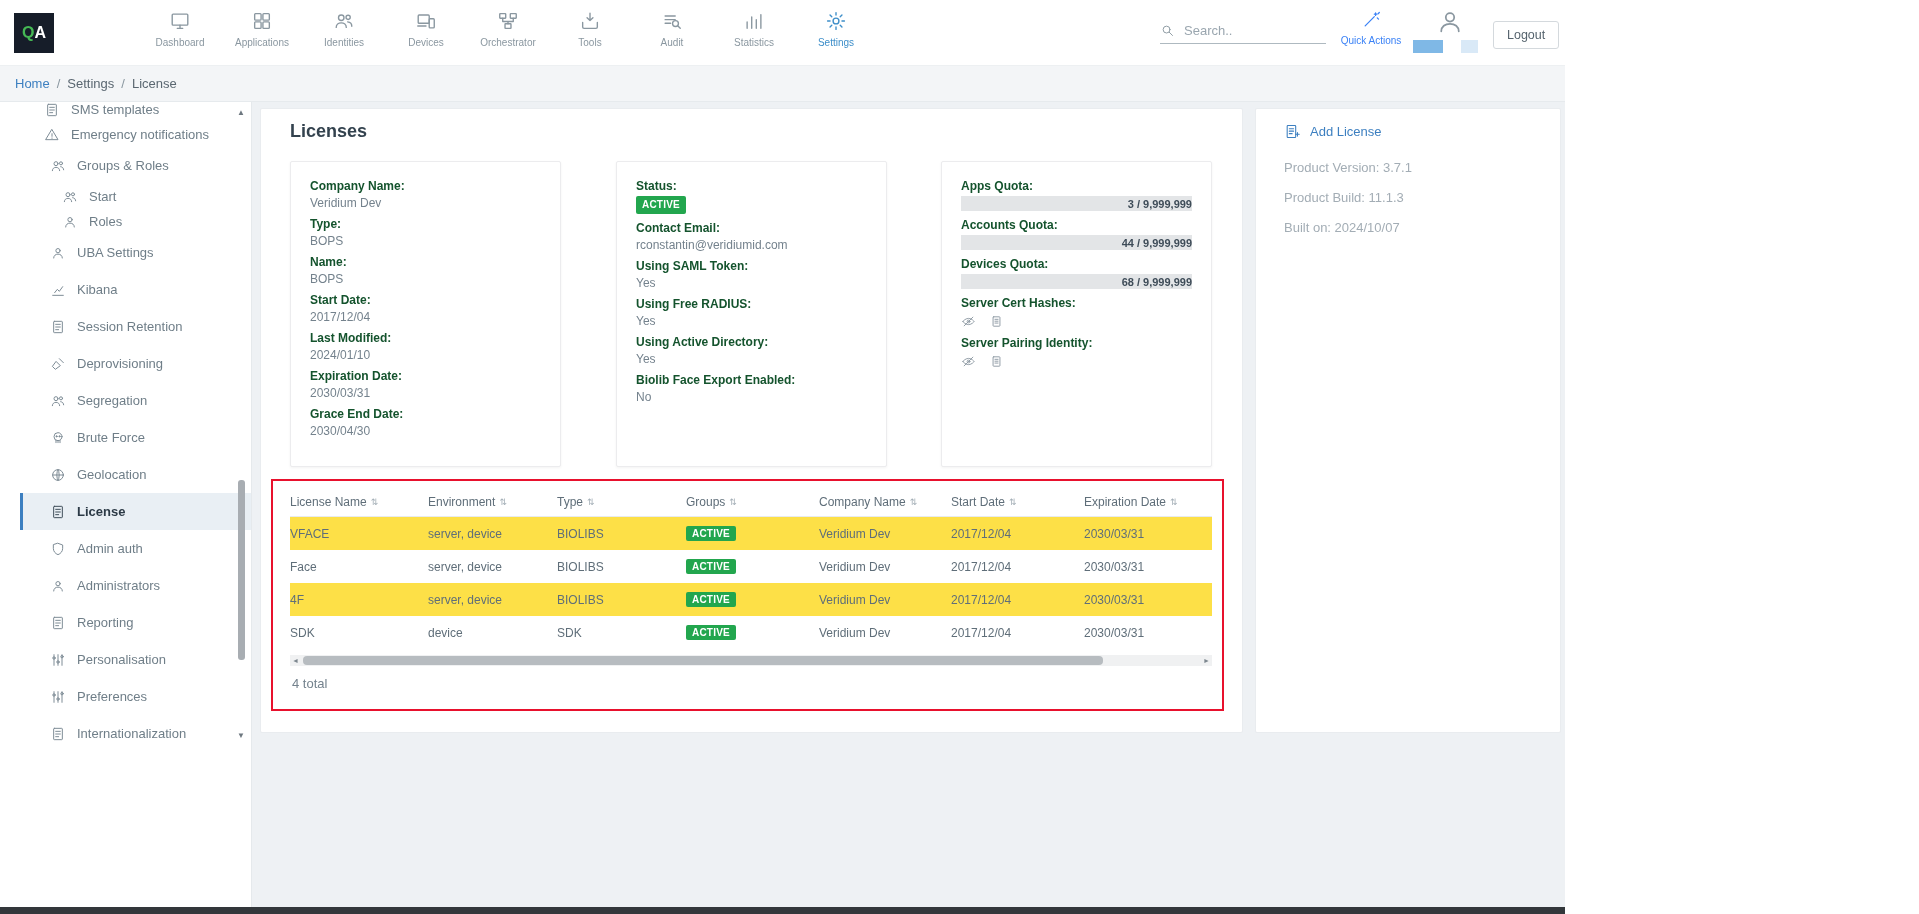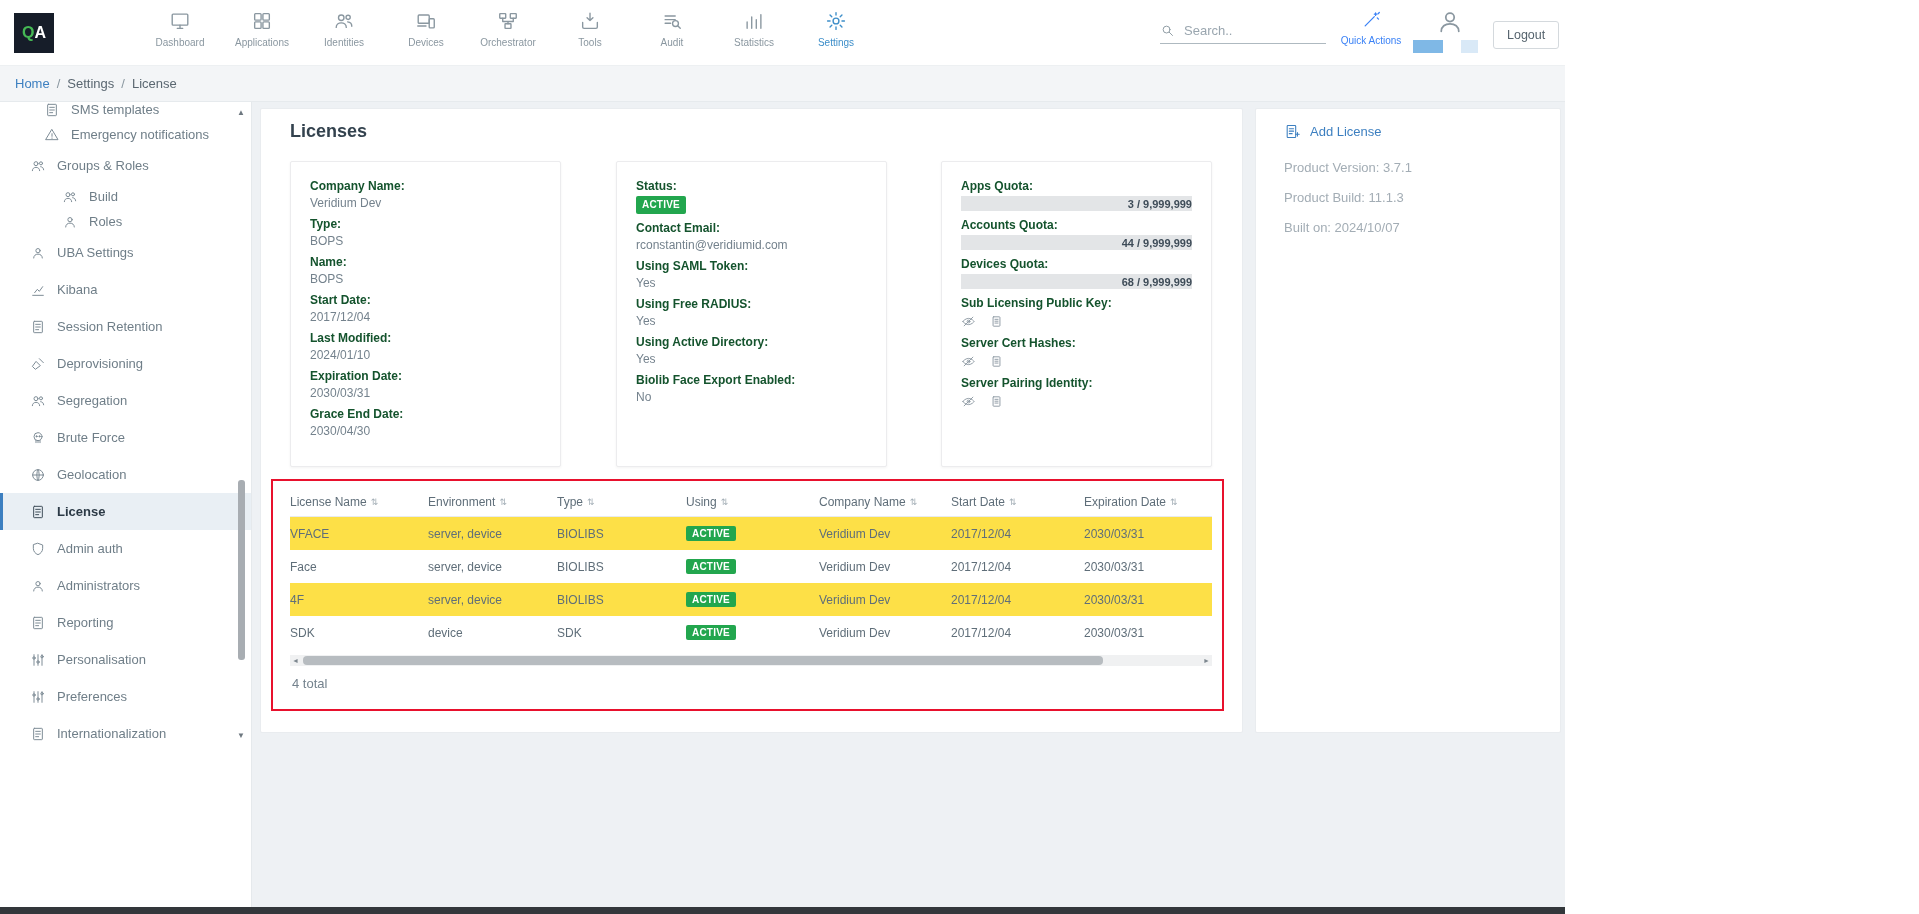--- a/index.html
+++ b/index.html
@@ -43,21 +43,21 @@
   .breadcrumb { position: absolute; left: 0; top: 66px; width: 100%; height: 36px; background: #f3f5f7; border-bottom: 1px solid #e6eaed; display: flex; align-items: center; padding-left: 15px; font-size: 13px; }
   .bc-link { color: #3c7fc0; cursor: pointer; }
   .bc-sep { color: #8a97a0; margin: 0 7px; }
   .bc-item { color: #5a6771; cursor: pointer; }
 
   
   .sidebar { position: absolute; left: 0; top: 102px; width: 252px; height: 805px; background: #fff; border-right: 1px solid #e5e9ec; }
   .side-viewport { position: absolute; left: 0; top: 0; width: 100%; height: 645px; overflow: hidden; }
   .side-list { margin-top: -5px; }
   .side-item { display: flex; align-items: center; gap: 11px; font-size: 13px; color: #6f7e88; cursor: pointer; position: relative; }
-  .side-item.lvl0 { height: 37px; padding-left: 30px; }
+  .side-item.lvl0 { height: 37px; padding-left: 30px; margin-left: 20px; }
   .side-item.lvl1 { height: 25px; padding-left: 44px; }
   .side-item.lvl2 { height: 25px; padding-left: 62px; }
   .side-item .icon { width: 16px; height: 16px; color: #7e8c96; flex: none; }
   .side-item.selected { background: #e9eff4; color: #2c3a46; font-weight: bold; border-left: 3px solid #3c7fc0; padding-left: 27px; }
   .side-item.selected .icon { color: #3f4e59; }
   .side-scroll-up, .side-scroll-down { position: absolute; right: 5px; font-size: 8px; color: #6e7880; cursor: pointer; width: 10px; text-align: center; }
   .side-scroll-up { top: 6px; } .side-scroll-down { top: 629px; }
   .side-thumb { position: absolute; right: 6px; top: 378px; width: 7px; height: 180px; background: #a8adb2; border-radius: 3px; cursor: pointer; }
 
   
@@ -278,21 +278,21 @@
           </div>
           <div class="side-item lvl2">
             <span class="icon">
               <svg viewBox="0 0 24 24">
                 <circle cx="9" cy="8.5" r="3"></circle>
                 <path d="M3.5 19c0-3 2.5-5 5.5-5s5.5 2 5.5 5"></path>
                 <circle cx="16.5" cy="8" r="2.3"></circle>
                 <path d="M16 13c2.6.3 4.5 2.2 4.5 4.7"></path>
               </svg>
             </span>
-            <span>Build</span>
+            <span>Start</span>
           </div>
           <div class="side-item lvl2">
             <span class="icon">
               <svg viewBox="0 0 24 24">
                 <circle cx="12" cy="8.5" r="3.2"></circle>
                 <path d="M5.5 19.5c0-3.6 2.9-5.8 6.5-5.8s6.5 2.2 6.5 5.8"></path>
               </svg>
             </span>
             <span>Roles</span>
           </div>
@@ -505,38 +505,20 @@
           <div class="field">
             <div class="field-label">Accounts Quota:</div>
             <div class="quota-bar">
               <span class="quota-text">44 / 9,999,999</span>
             </div>
           </div>
           <div class="field">
             <div class="field-label">Devices Quota:</div>
             <div class="quota-bar">
               <span class="quota-text">68 / 9,999,999</span>
-            </div>
-          </div>
-          <div class="field">
-            <div class="field-label">Sub Licensing Public Key:</div>
-            <div class="secret-icons">
-              <span class="icon s-icon">
-                <svg viewBox="0 0 24 24">
-                  <path d="M3 12s3.5-5 9-5 9 5 9 5-3.5 5-9 5-9-5-9-5z"></path>
-                  <circle cx="12" cy="12" r="2.2"></circle>
-                  <path d="M5 19L19 5"></path>
-                </svg>
-              </span>
-              <span class="icon s-icon">
-                <svg viewBox="0 0 24 24">
-                  <rect x="6.5" y="4.5" width="11" height="15" rx="1"></rect>
-                  <path d="M9.5 8.5h5M9.5 11.5h5M9.5 14.5h5"></path>
-                </svg>
-              </span>
             </div>
           </div>
           <div class="field">
             <div class="field-label">Server Cert Hashes:</div>
             <div class="secret-icons">
               <span class="icon s-icon">
                 <svg viewBox="0 0 24 24">
                   <path d="M3 12s3.5-5 9-5 9 5 9 5-3.5 5-9 5-9-5-9-5z"></path>
                   <circle cx="12" cy="12" r="2.2"></circle>
                   <path d="M5 19L19 5"></path>
@@ -579,21 +561,21 @@
           </div>
           <div class="th" style="width:129px">
             <span>Environment</span>
             <span class="sort">⇅</span>
           </div>
           <div class="th" style="width:129px">
             <span>Type</span>
             <span class="sort">⇅</span>
           </div>
           <div class="th" style="width:133px">
-            <span>Using</span>
+            <span>Groups</span>
             <span class="sort">⇅</span>
           </div>
           <div class="th" style="width:132px">
             <span>Company Name</span>
             <span class="sort">⇅</span>
           </div>
           <div class="th" style="width:133px">
             <span>Start Date</span>
             <span class="sort">⇅</span>
           </div>

